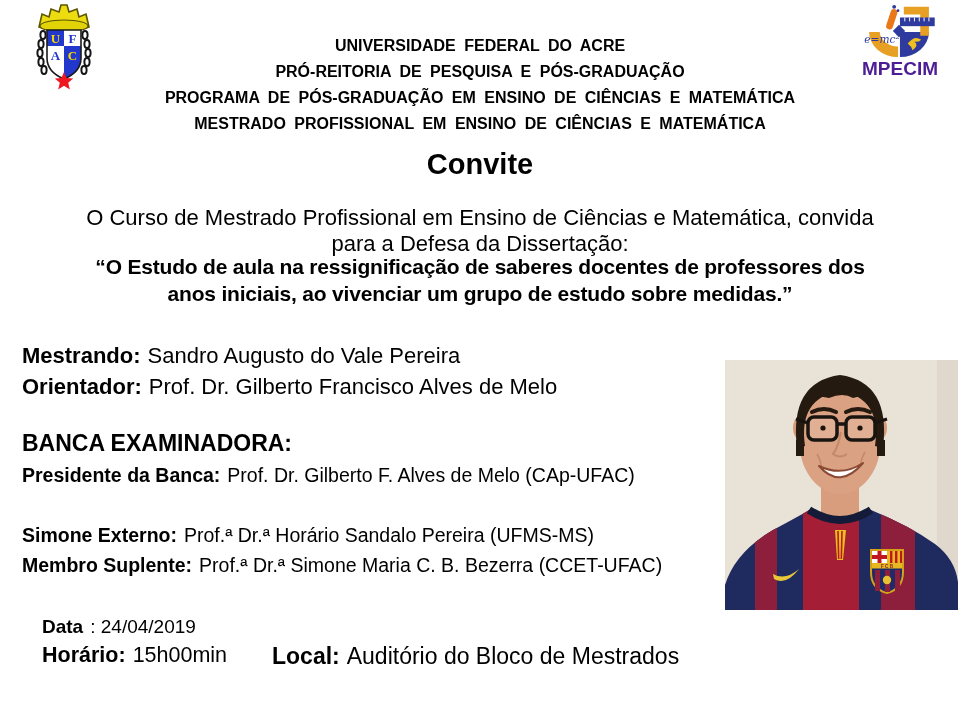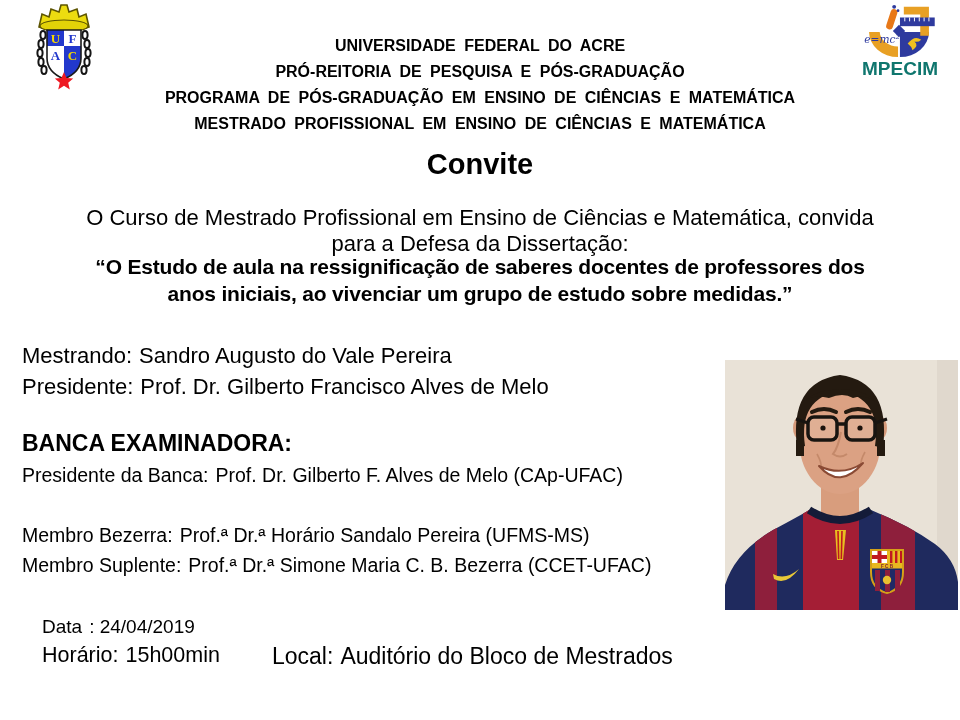--- a/index.html
+++ b/index.html
@@ -11,21 +11,21 @@
     background: #ffffff;
     overflow: hidden;
     font-family: "Liberation Sans", sans-serif;
     color: #000;
   }
   
   .ufac-logo { position: absolute; left: 22px; top: 2px; width: 84px; height: 88px; }
   .mpecim-logo { position: absolute; left: 858px; top: 3px; width: 82px; height: 56px; }
   .mpecim-label {
     position: absolute; left: 850px; top: 58px; width: 100px;
-    text-align: center; font-weight: bold; font-size: 19px; color: #0f766e;
+    text-align: center; font-weight: bold; font-size: 19px; color: #4c1d95;
   }
   .header-lines {
     position: absolute; left: 0; right: 0; top: 33px;
     text-align: center; font-weight: bold; font-size: 16px;
     line-height: 26px; word-spacing: 4px; white-space: nowrap;
   }
   
   .title {
     position: absolute; left: 0; right: 0; top: 142px;
     text-align: center; font-weight: bold; font-size: 29px; line-height: 44px;
@@ -36,21 +36,21 @@
   }
   .thesis {
     position: absolute; left: 0; right: 0; top: 253px;
     text-align: center; font-weight: bold; font-size: 21px; line-height: 27px;
     letter-spacing: -0.2px; white-space: nowrap;
   }
   
   .line { position: absolute; left: 22px; white-space: nowrap; }
   .mestrando { top: 343px; font-size: 22px; }
   .orientador { top: 374px; font-size: 22px; }
-  .lbl { font-weight: normal; }
+  .lbl { font-weight: bold; }
   .lbl + span { margin-left: 7px; }
   .banca-heading { top: 430px; font-size: 23px; font-weight: bold; }
   .banca-row { font-size: 19.5px; }
   .banca-row.m0 { top: 464px; }
   .banca-row.m1 { top: 494px; }
   .banca-row.m2 { top: 524px; }
   .banca-row.m3 { top: 554px; }
   
   .footer-data { position: absolute; left: 42px; top: 616px; font-size: 19px; white-space: nowrap; }
   .footer-row2 { position: absolute; left: 42px; top: 643px; font-size: 21.5px; white-space: nowrap; }
@@ -153,29 +153,29 @@
 
   <div class="thesis">
     <div>“O Estudo de aula na ressignificação de saberes docentes de professores dos</div>
     <div>anos iniciais, ao vivenciar um grupo de estudo sobre medidas.”</div>
   </div>
 
   <div class="line mestrando">
     <span class="lbl">Mestrando:</span><span>Sandro Augusto do Vale Pereira</span>
   </div>
   <div class="line orientador">
-    <span class="lbl">Presidente:</span><span>Prof. Dr. Gilberto Francisco Alves de Melo</span>
+    <span class="lbl">Orientador:</span><span>Prof. Dr. Gilberto Francisco Alves de Melo</span>
   </div>
 
   <div class="line banca-heading">BANCA EXAMINADORA:</div>
   <div class="line banca-row m0">
     <span class="lbl">Presidente da Banca:</span><span>Prof. Dr. Gilberto F. Alves de Melo (CAp-UFAC)</span>
   </div>
   <div class="line banca-row m2">
-    <span class="lbl">Membro Bezerra:</span><span>Prof.ª Dr.ª Horário Sandalo Pereira (UFMS-MS)</span>
+    <span class="lbl">Simone Externo:</span><span>Prof.ª Dr.ª Horário Sandalo Pereira (UFMS-MS)</span>
   </div>
   <div class="line banca-row m3">
     <span class="lbl">Membro Suplente:</span><span>Prof.ª Dr.ª Simone Maria C. B. Bezerra (CCET-UFAC)</span>
   </div>
 
   <div class="photo">
     <svg viewBox="0 0 233 250" xmlns="http://www.w3.org/2000/svg">
       <rect x="0" y="0" width="233" height="250" fill="#e9e2d7"></rect>
       <rect x="212" y="0" width="21" height="250" fill="#d8d0c4" opacity="0.55"></rect>
 

